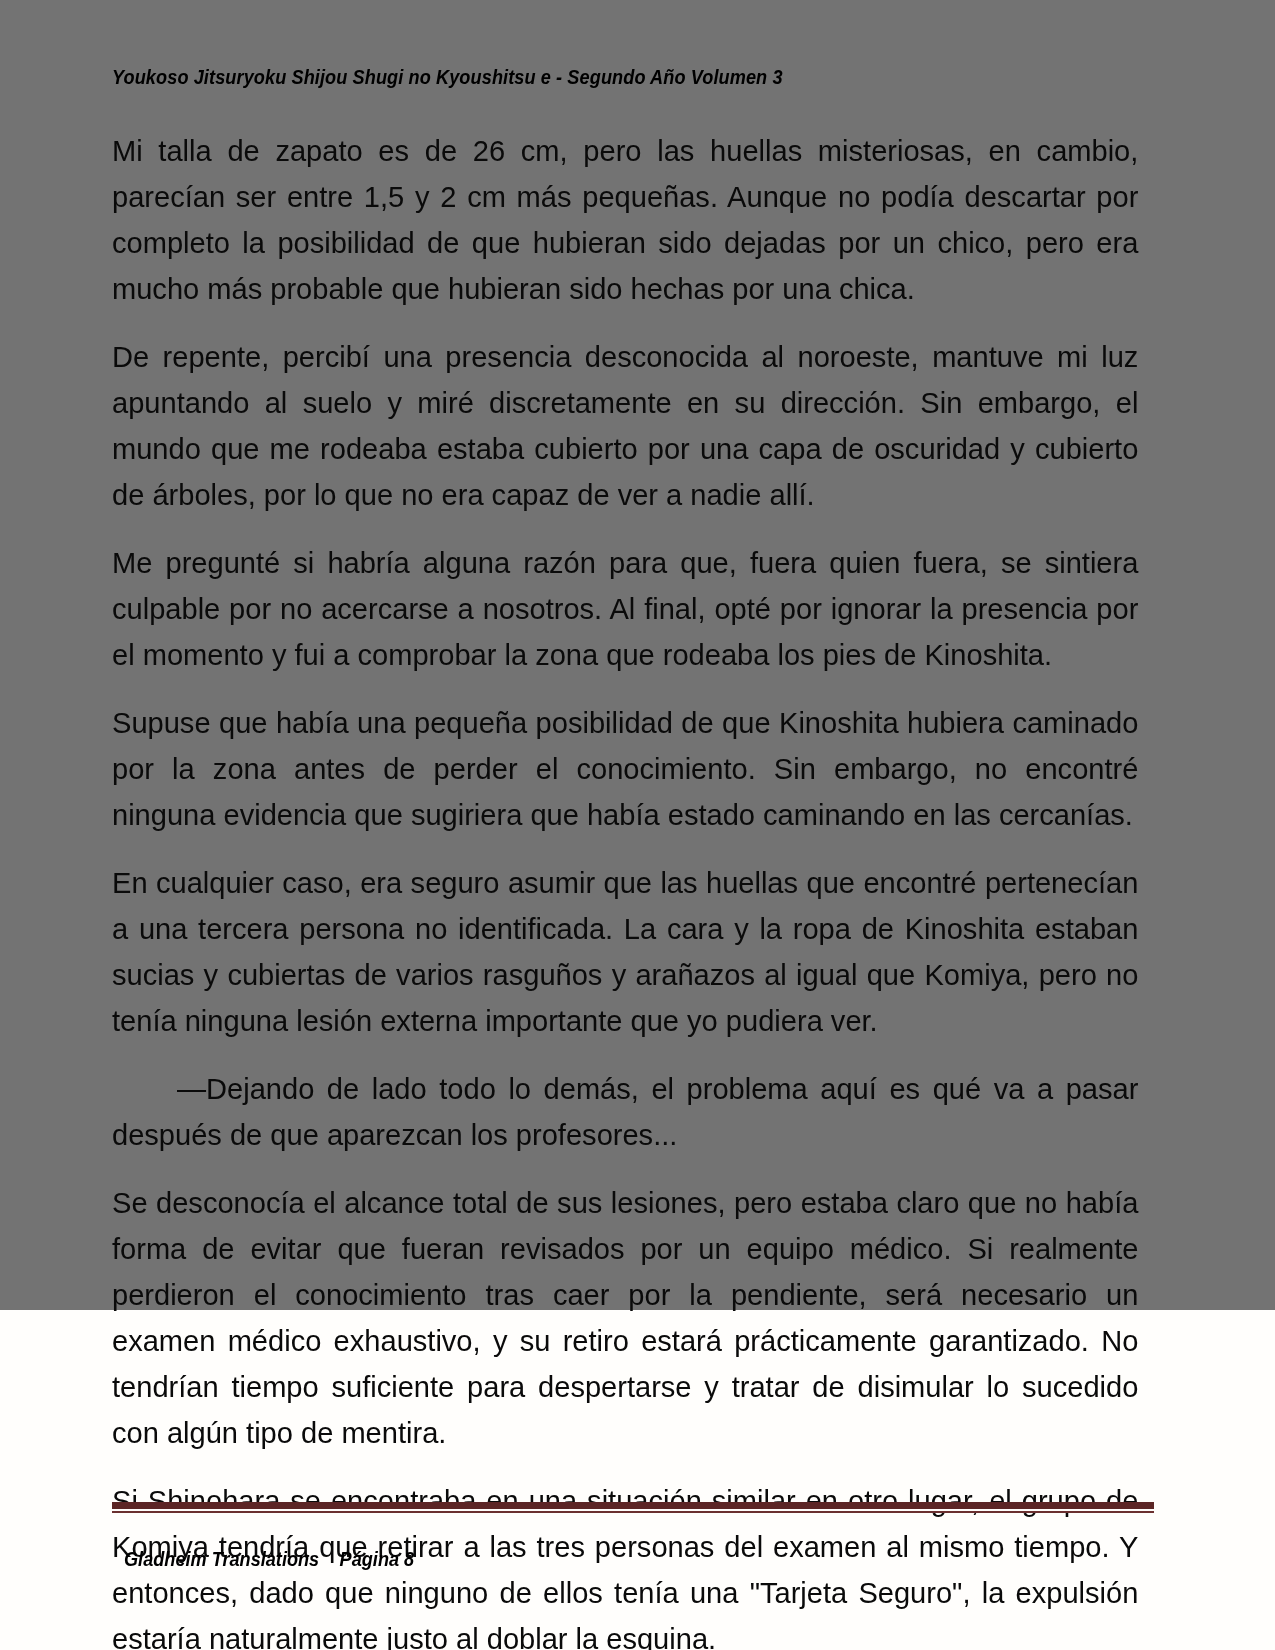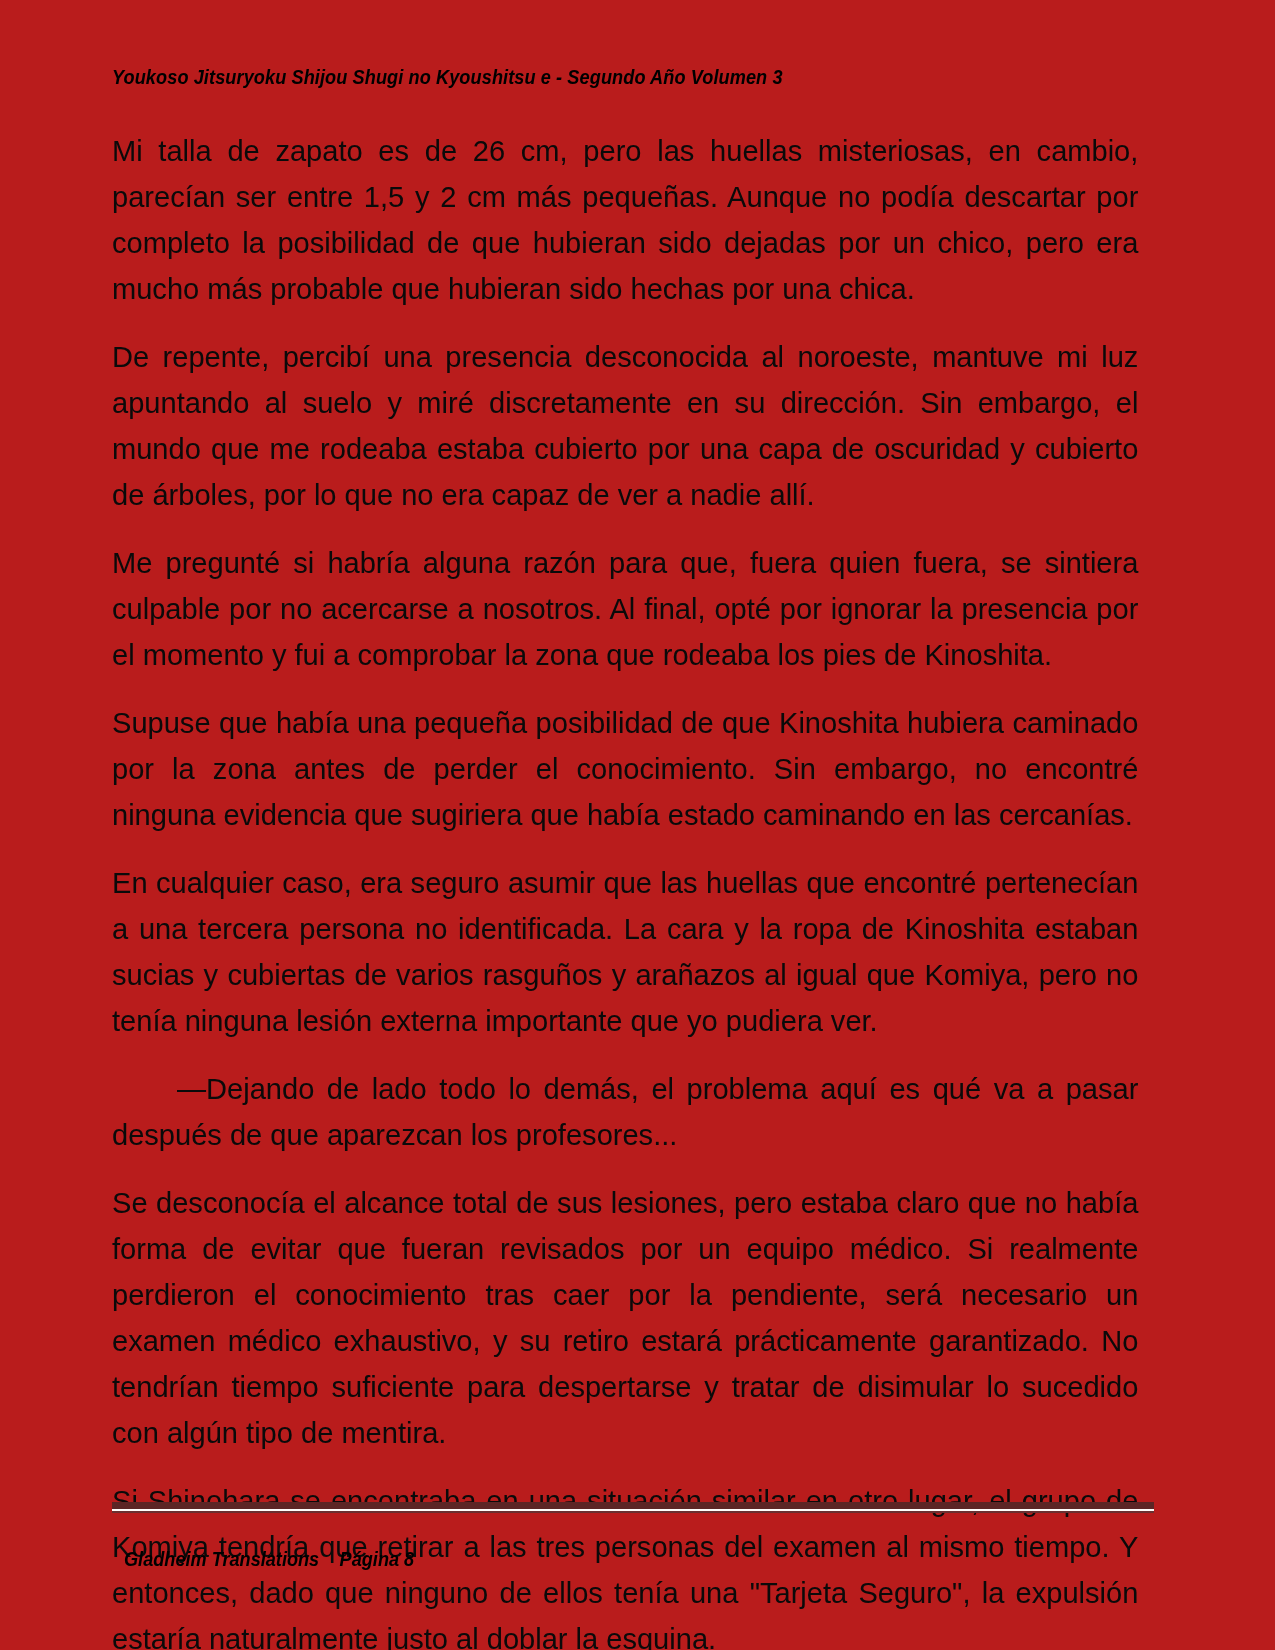--- a/index.html
+++ b/index.html
@@ -11,23 +11,23 @@
     height: 1650px;
     background: #fffefc;
     font-family: "Liberation Sans", sans-serif;
     color: #000000;
     overflow: hidden;
   }
 
   .page {
     position: relative;
     width: 1275px;
-    height: 1650px;
+    height: 1310px;
     box-sizing: border-box;
-    background: #b91c1c;
+    background: #737373;
   }
 
   
   .page-header {
     position: absolute;
     top: 66px;
     left: 112px;
     width: 1042px;
     height: 28px;
   }

